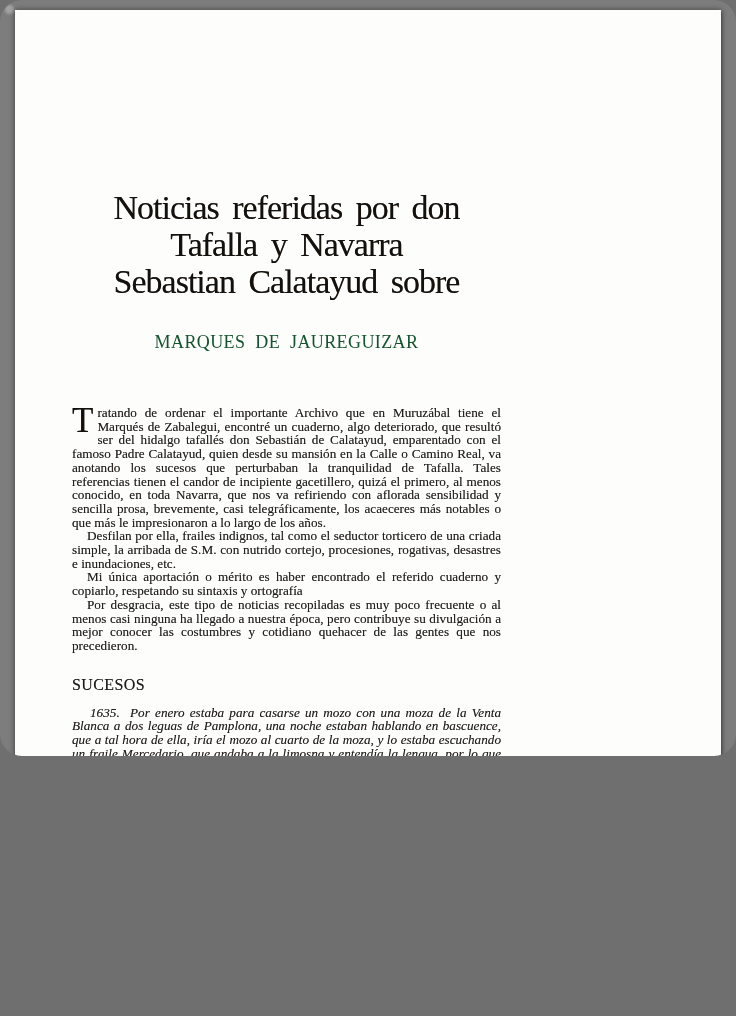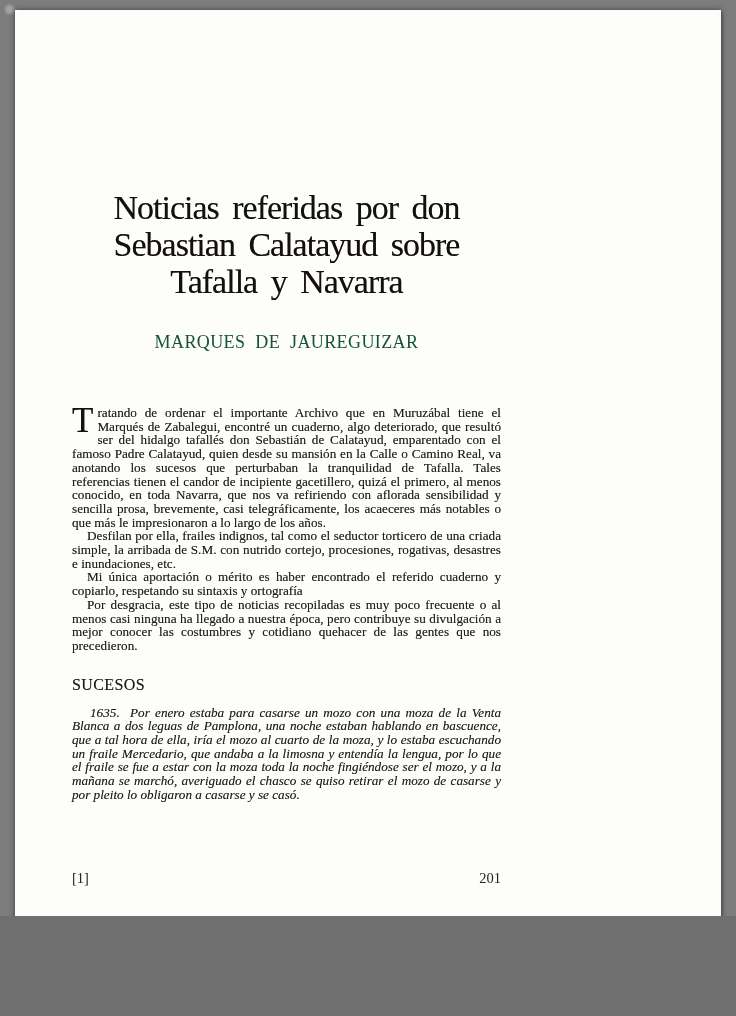--- a/index.html
+++ b/index.html
@@ -3,23 +3,24 @@
 <meta charset="utf-8">
 <style>
   html, body { margin: 0; padding: 0; }
   body {
     width: 736px; height: 1016px;
     background: #6f6f6f;
     font-family: "Liberation Serif", serif;
   }
   .scan {
     position: relative;
-    width: 736px; height: 916px;
+    width: 736px; height: 756px;
     background: #7d7d7d;
     overflow: hidden;
+    border-radius: 22px;
   }
   .corner-artifact {
     position: absolute; left: 5px; top: 5px;
     width: 9px; height: 9px;
     background: rgba(235,235,235,0.35);
     border-radius: 50%;
     filter: blur(1px);
   }
   .page {
     position: absolute; left: 15px; top: 10px;
@@ -76,22 +77,22 @@
 </head>
 <body>
 
 <div class="scan">
   <div class="corner-artifact"></div>
 
   <div class="page">
 
     <div class="title-block">
       <div>Noticias referidas por don</div>
+      <div>Tafalla y Navarra</div>
       <div>Sebastian Calatayud sobre</div>
-      <div>Tafalla y Navarra</div>
     </div>
 
     <div class="author">MARQUES DE JAUREGUIZAR</div>
 
     <div class="body-text" lang="es">
       <p><span class="dropcap">T</span><span>ratando de ordenar el importante Archivo que en Muruzábal tiene el Marqués de Zabalegui, encontré un cuaderno, algo deteriorado, que resultó ser del hidalgo tafallés don Sebastián de Calatayud, emparentado con el famoso Padre Calatayud, quien desde su mansión en la Calle o Camino Real, va anotando los sucesos que perturbaban la tranquilidad de Tafalla. Tales referencias tienen el candor de incipiente gacetillero, quizá el primero, al menos conocido, en toda Navarra, que nos va refiriendo con aflorada sensibilidad y sencilla prosa, brevemente, casi telegráficamente, los acaeceres más notables o que más le impresionaron a lo largo de los años.</span></p>
       <p class="para-indent">Desfilan por ella, frailes indignos, tal como el seductor torticero de una criada simple, la arribada de S.M. con nutrido cortejo, procesiones, rogativas, desastres e inundaciones, etc.</p>
       <p class="para-indent">Mi única aportación o mérito es haber encontrado el referido cuaderno y copiarlo, respetando su sintaxis y ortografía</p>
       <p class="para-indent">Por desgracia, este tipo de noticias recopiladas es muy poco frecuente o al menos casi ninguna ha llegado a nuestra época, pero contribuye su divulgación a mejor conocer las costumbres y cotidiano quehacer de las gentes que nos precedieron.</p>
 

